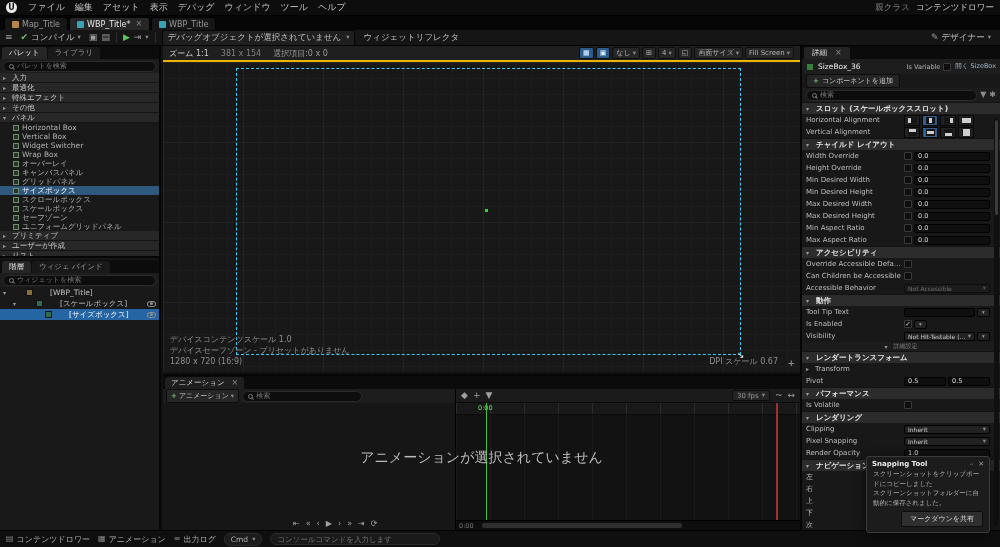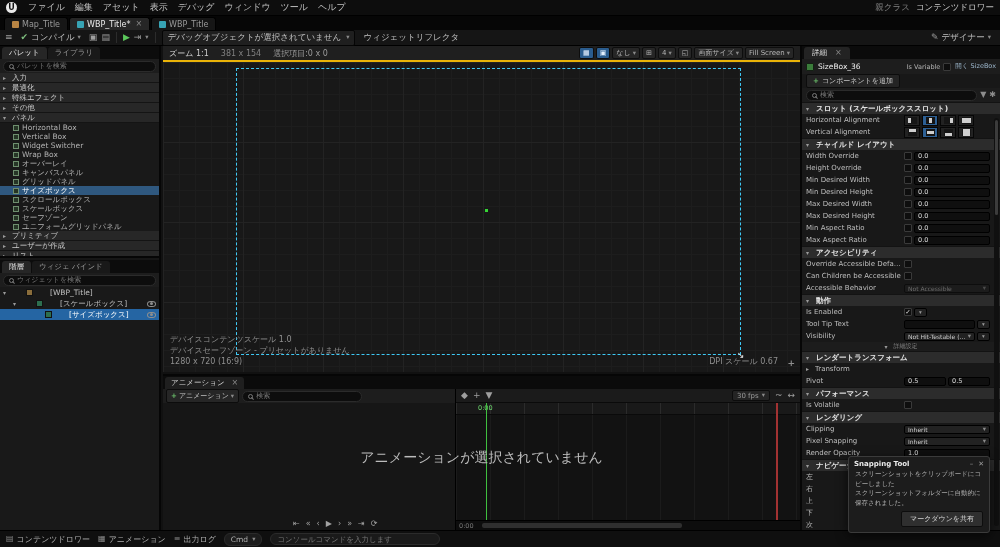--- a/index.html
+++ b/index.html
@@ -146,21 +146,21 @@
 .al-h-fill::after{top:1px;bottom:1px;left:0;right:0}
 .al-v-top::after{left:1px;right:1px;top:0;height:3px}
 .al-v-center::after{left:1px;right:1px;top:2px;height:3px}
 .al-v-bottom::after{left:1px;right:1px;bottom:0;height:3px}
 .al-v-fill::after{left:1px;right:1px;top:0;bottom:0}
 .advanced-row{height:9px;display:flex;justify-content:center;align-items:center;gap:3px;font-size:6px;color:#8a8a8a;background:#1c1c1c}
 #det-scroll{position:absolute;right:1px;top:72px;bottom:4px;width:5px;background:#101010;border-radius:3px;z-index:3}
 #det-thumb{position:absolute;left:1px;right:1px;top:2px;height:95px;background:#3c3c3c;border-radius:3px}
 
 
-#snap-popup{position:absolute;right:10px;bottom:14px;width:142px;background:#1c1c1c;border:1px solid #3b3b3b;border-radius:3px;box-shadow:0 3px 12px rgba(0,0,0,.65);z-index:50}
+#snap-popup{position:absolute;right:10px;bottom:14px;width:124px;background:#1c1c1c;border:1px solid #3b3b3b;border-radius:3px;box-shadow:0 3px 12px rgba(0,0,0,.65);z-index:50}
 #snap-title-row{display:flex;align-items:center;gap:4px;padding:3px 5px 1px;color:#ececec;font-size:7px;font-weight:bold}
 #snap-controls{margin-left:auto;display:flex;gap:5px;color:#9a9a9a;font-size:7px;font-weight:normal}
 #snap-body{padding:1px 6px 3px;color:#b4b4b4;font-size:6.5px;line-height:1.45}
 #snap-btn-row{display:flex;justify-content:flex-end;padding:0 6px 5px}
 #snap-share-btn{background:#2f2f2f;border:1px solid #0d0d0d;border-radius:2px;color:#ddd;padding:2px 8px;font-size:7px}
 
 
 #statusbar{position:absolute;left:0;right:0;bottom:0;height:17px;background:#0f0f0f;border-top:1px solid #000;display:flex;align-items:center;gap:8px;padding:0 6px;font-size:8px;color:#b0b0b0;z-index:10}
 .sb-item{display:flex;align-items:center;gap:3px;white-space:nowrap}
 .sb-ico{font-size:8px;color:#8f8f8f;line-height:1}
@@ -620,30 +620,30 @@
               <span class="dd-val">Not Accessible</span>
               <span class="caret">▾</span>
             </span>
           </span>
         </div>
         <div class="det-sec-h">
           <span class="arrow">▾</span>
           <span>動作</span>
         </div>
         <div class="det-row">
+          <span class="lbl">Tool Tip Text</span>
+          <span class="det-ctrl">
+            <span class="numfield"></span>
+            <span class="bindbtn">▾</span>
+          </span>
+        </div>
+        <div class="det-row">
           <span class="lbl">Is Enabled</span>
           <span class="det-ctrl">
             <span class="cb on">✓</span>
-            <span class="bindbtn">▾</span>
-          </span>
-        </div>
-        <div class="det-row">
-          <span class="lbl">Tool Tip Text</span>
-          <span class="det-ctrl">
-            <span class="numfield"></span>
             <span class="bindbtn">▾</span>
           </span>
         </div>
         <div class="det-row">
           <span class="lbl">Visibility</span>
           <span class="det-ctrl">
             <span class="dd">
               <span class="dd-val">Not Hit-Testable (Self Only)</span>
               <span class="caret">▾</span>
             </span>

